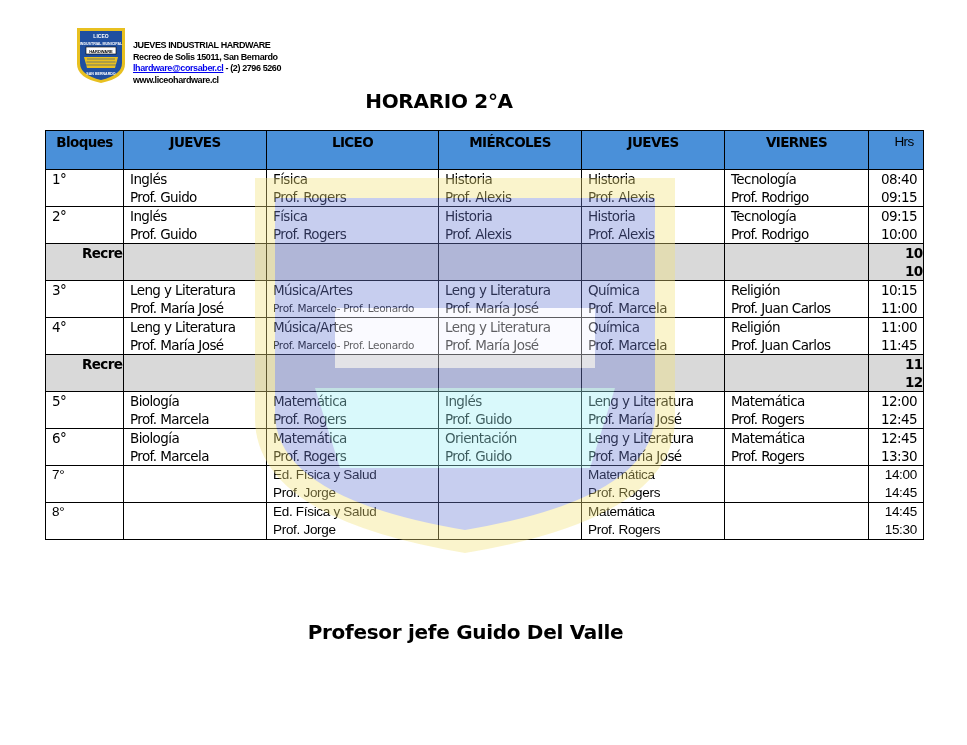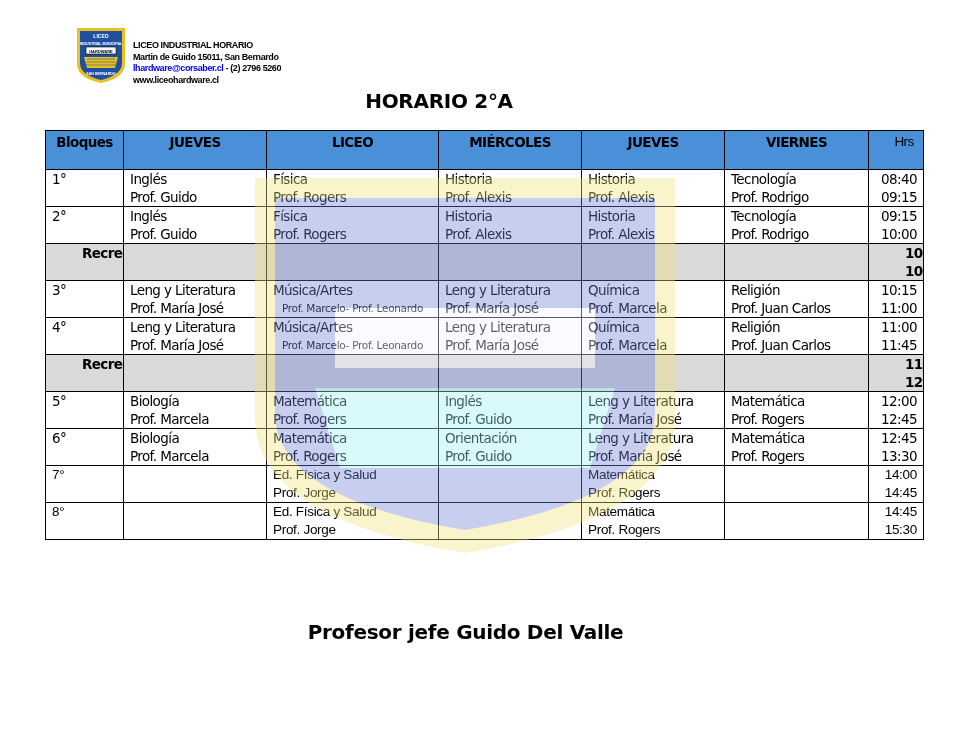--- a/index.html
+++ b/index.html
@@ -1,53 +1,53 @@
 <!DOCTYPE html>
 <html><head>
 <meta charset="utf-8">
 <style>
   html, body { margin:0; padding:0; background:#ffffff; }
   body { width:967px; height:745px; position:relative; overflow:hidden; font-family:"Liberation Sans", sans-serif; color:#000; }
   .logo { position:absolute; left:74px; top:26px; width:54px; height:58px; }
   .school-info { position:absolute; left:133px; top:40px; font-size:9px; line-height:11.5px; font-weight:bold; letter-spacing:-0.4px; }
-  .school-info a { color:#0000ee; }
+  .school-info a { color:#0000ee; text-decoration:underline; }
   .title { position:absolute; left:0; width:878px; top:89px; text-align:center; font-size:20px; font-weight:bold; font-family:"DejaVu Sans", sans-serif; letter-spacing:-0.3px; }
   .footer-title { position:absolute; left:0; width:931px; top:620px; text-align:center; font-size:20px; font-weight:bold; font-family:"DejaVu Sans", sans-serif; letter-spacing:-0.3px; }
   .watermark { position:absolute; left:245px; top:168px; width:440px; height:390px; opacity:0.38; pointer-events:none; z-index:2; }
   table.schedule { position:absolute; left:45px; top:130px; border-collapse:collapse; table-layout:fixed; width:878px; z-index:1; }
   table.schedule td, table.schedule th { border:1px solid #000; padding:0 6px; vertical-align:top; font-size:13.5px; line-height:18px; font-family:"DejaVu Sans", sans-serif; letter-spacing:-0.6px; font-weight:normal; white-space:nowrap; overflow:hidden; }
   table.schedule th { background:#4a90d9; font-weight:bold; text-align:center; height:36px; padding-top:2px; }
   table.schedule th.hrs { font-weight:normal; font-family:"Liberation Sans", sans-serif;padding-left:22px; }
   table.schedule td { height:36px; }
   tr.break td { background:#d9d9d9;padding-left:36px; }
   tr.break td.label { font-weight:bold; }
   td.hrs { text-align:right; }
   tr.break td.hrs { font-weight:bold; }
-  .small { font-size:10.5px; letter-spacing:-0.3px;text-align:center; }
+  .small { font-size:10.5px; letter-spacing:-0.3px; }
   .line { display:block; }
   tr.compact td { font-family:"Liberation Sans", sans-serif; letter-spacing:-0.3px; }
 </style>
 </head>
 <body>
 
 <svg class="logo" viewBox="0 0 54 58">
   <path d="M3 2 H51 V38 Q51 52 27 57 Q3 52 3 38 Z" fill="#e8c020"></path>
   <path d="M6 5 H48 V37 Q48 49 27 54 Q6 49 6 37 Z" fill="#1f4fa0"></path>
   <text x="27" y="12" font-size="5" fill="#fff" text-anchor="middle" font-family="Liberation Sans, sans-serif" font-weight="bold">LICEO</text>
   <text x="27" y="19" font-size="3.6" fill="#fff" text-anchor="middle" font-family="Liberation Sans, sans-serif" font-weight="bold">INDUSTRIAL MUNICIPAL</text>
   <rect x="12" y="21" width="30" height="7" fill="#fff" stroke="#000" stroke-width="0.6"></rect>
   <text x="27" y="26.5" font-size="4" fill="#000" text-anchor="middle" font-family="Liberation Sans, sans-serif" font-weight="bold">HARDWARE</text>
   <path d="M10 31 H44 L41 42 H13 Z" fill="#e8c020"></path>
   <path d="M13 33 H41 M12.5 36 H41.5 M12 39 H42" stroke="#1f4fa0" stroke-width="0.6"></path>
   <text x="27" y="48.5" font-size="3.6" fill="#fff" text-anchor="middle" font-family="Liberation Sans, sans-serif" font-weight="bold">SAN BERNARDO</text>
 </svg>
 
 <div class="school-info">
-  <div>LICEO INDUSTRIAL HORARIO</div>
-  <div>Martin de Guido 15011, San Bernardo</div>
+  <div>JUEVES INDUSTRIAL HARDWARE</div>
+  <div>Recreo de Solis 15011, San Bernardo</div>
   <div><a>lhardware@corsaber.cl</a><span> - (2) 2796 5260</span></div>
   <div>www.liceohardware.cl</div>
 </div>
 
 <div class="title">HORARIO 2°A</div>
 
 <svg class="watermark" viewBox="0 0 440 390">
   <path d="M10 10 H430 V250 Q430 350 220 385 Q10 350 10 250 Z" fill="#f3e37a"></path>
   <path d="M30 30 H410 V245 Q410 330 220 362 Q30 330 30 245 Z" fill="#6f7fd6"></path>
   <rect x="90" y="140" width="260" height="60" fill="#f4f4ff"></rect>

